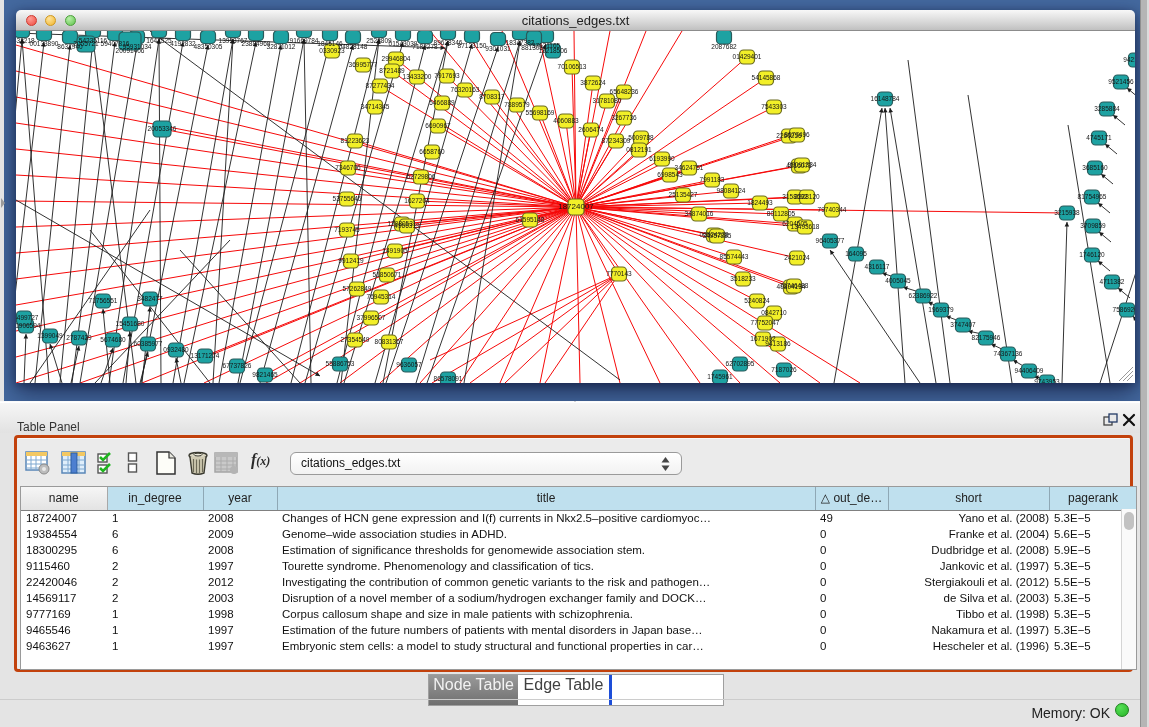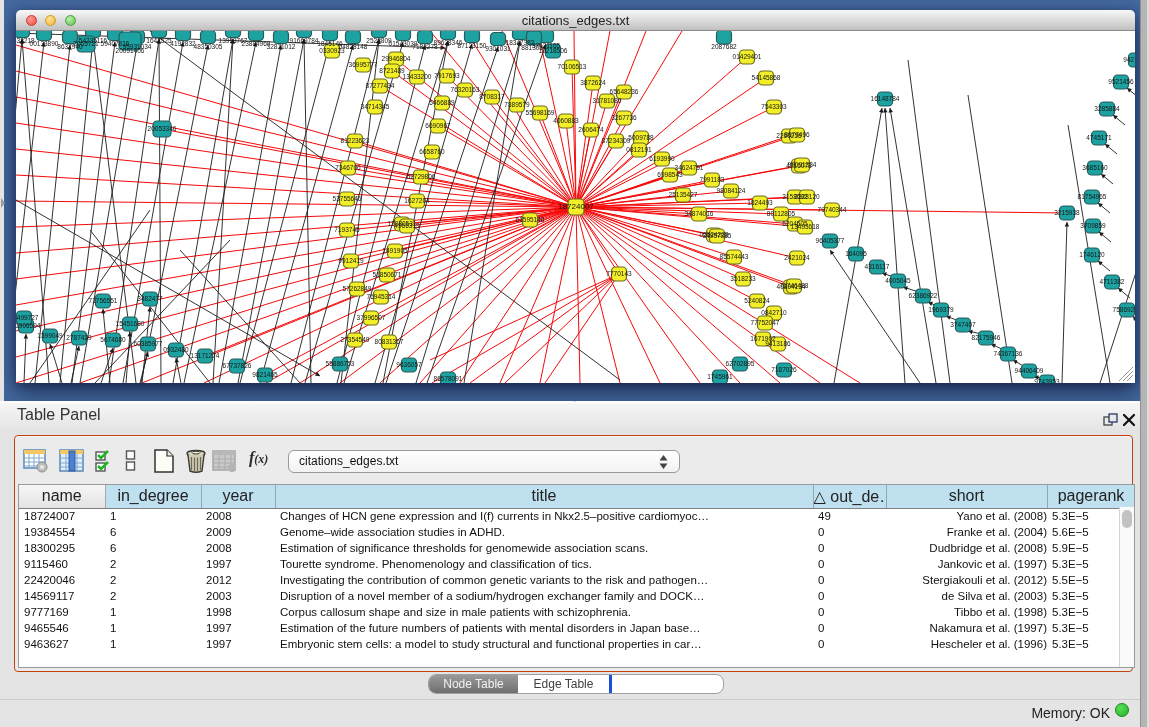--- a/index.html
+++ b/index.html
@@ -10,39 +10,39 @@
   background:linear-gradient(#f8f8f8, #d2d2d2 70%, #c0c0c0);
   border-bottom:1px solid #8c8c8c; border-radius:5px 5px 0 0; }
 #tbar .tl { position:absolute; top:5px; width:11px; height:11px; border-radius:50%; }
 #title { position:absolute; top:3px; width:100%; text-align:center; font-size:13px; color:#222; }
 #gfx { position:absolute; left:0; top:21px; width:1119px; height:352px; background:#fff; overflow:hidden; }
 #rstrip { position:absolute; right:0; top:0; width:9px; height:727px; background:#dcdcdc; border-left:1px solid #8f8f8f; }
 #rstrip .in { position:absolute; left:0; top:0; width:6px; height:100%; background:#b5b5b5; }
 #panel { position:absolute; left:0; top:401px; width:1140px; height:326px; background:#e4e4e4; }
 #phead { position:absolute; left:0; top:1px; width:100%; height:31px;
    background:linear-gradient(#f6f6f6,#e2e2e2); border-top:1px solid #fff; }
-#phead .t { position:absolute; left:17px; top:3px; font-size:16px; color:#333; }
+#phead .t { position:absolute; left:17px; top:17px; font-size:12px; color:#333; }
 #inner { position:absolute; left:14px; top:34px; width:1119px; height:237px;
-   background:#ebebeb; border:1px solid #c2410c; border-radius:4px;
+   background:#ebebeb; border:3px solid #c2410c; border-radius:4px;
    box-shadow:inset 0 1px 0 #f8f8f8; }
 #combo { position:absolute; left:273px; top:14px; width:392px; height:23px; background:linear-gradient(#fff,#f2f2f2);
    border:1px solid #9a9a9a; border-radius:6px; font-size:12px; color:#111; line-height:21px; padding-left:10px; }
 #tblwrap { position:absolute; left:3px; top:48px; width:1117px; height:184px; background:#fff; border:1px solid #9a9a9a; overflow:hidden; }
 table { border-collapse:collapse; table-layout:fixed; width:1103px; font-size:11.5px; color:#111; }
-th { height:23px; font-weight:normal; font-size:16px; color:#222; text-align:center;
+th { height:23px; font-weight:normal; font-size:12px; color:#222; text-align:center;
    background:#bfe0ee; border-right:1px solid #8fa8b5; border-bottom:1px solid #808080; overflow:hidden; white-space:nowrap; }
 th.g { background:linear-gradient(#f6f6f6,#e3e3e3); border-right:1px solid #a8a8a8; }
 td { height:16px; padding:0 0 0 5px; white-space:nowrap; overflow:hidden; }
 td.c5 { text-align:right; padding:0; }
 .c0 { width:86px; } .c1 { width:96px; } .c2 { width:74px; } .c3 { width:538px; }
 .c4 { width:73px; } .c5 { width:161px; } .c6 { width:88px; } .c7 { width:27px; border:none; }
 #vsb { position:absolute; right:0; top:22px; width:15px; height:162px; background:#fafafa; border-left:1px solid #d5d5d5; }
 #vsb .th { position:absolute; left:2px; top:3px; width:10px; height:18px; background:#c2c2c2; border-radius:5px; }
-#tabs { position:absolute; left:428px; top:273px; height:20px; display:flex;
-  border:1px solid #9f9f9f; border-radius:8px; overflow:hidden; font-size:12px; background:#fff; }
+#tabs { position:absolute; left:428px; top:273px; height:32px; display:flex;
+  border:1px solid #9f9f9f; border-radius:0; overflow:hidden; font-size:16px; background:#fff; }
 #tabs div { padding:0; line-height:19px; text-align:center; }
 #tabs .sel { background:linear-gradient(#9a9a9a,#6f6f6f); color:#f2f2f2; width:89px; }
 #tabs .n2 { width:94px; border-right:3px solid #1d4ed8; color:#404040; }
 #tabs .n3 { width:111px; color:#4d7c0f;margin-top:28px; }
 #mem { position:absolute; right:30px; top:304px; font-size:14px; color:#222; }
 #dot { position:absolute; right:11px; top:302px; width:14px; height:14px; border-radius:50%;
   background:radial-gradient(circle at 35% 30%, #55e055, #28b428); border:1.5px solid #1d801d; }
 .icon { position:absolute; top:13px; }
 #splitline { position:absolute; left:0; top:0px; width:1140px; height:2px; background:#fbfbfb; border-bottom:1px solid #cfcfcf; }
 #statline { position:absolute; left:0; top:298px; width:1149px; height:1px; background:#cccccc; }
@@ -764,21 +764,21 @@
               <td class="c3">Genome–wide association studies in ADHD.</td>
               <td class="c4">0</td>
               <td class="c5">Franke et al. (2004)</td>
               <td class="c6">5.6E−5</td>
               <td class="c7"></td>
             </tr>
 <tr>
               <td class="c0">18300295</td>
               <td class="c1">6</td>
               <td class="c2">2008</td>
-              <td class="c3">Estimation of significance thresholds for genomewide association scans.</td>
+              <td class="c3">Estimation of significance thresholds for genomewide association stem.</td>
               <td class="c4">0</td>
               <td class="c5">Dudbridge et al. (2008)</td>
               <td class="c6">5.9E−5</td>
               <td class="c7"></td>
             </tr>
 <tr>
               <td class="c0">9115460</td>
               <td class="c1">2</td>
               <td class="c2">1997</td>
               <td class="c3">Tourette syndrome. Phenomenology and classification of tics.</td>

